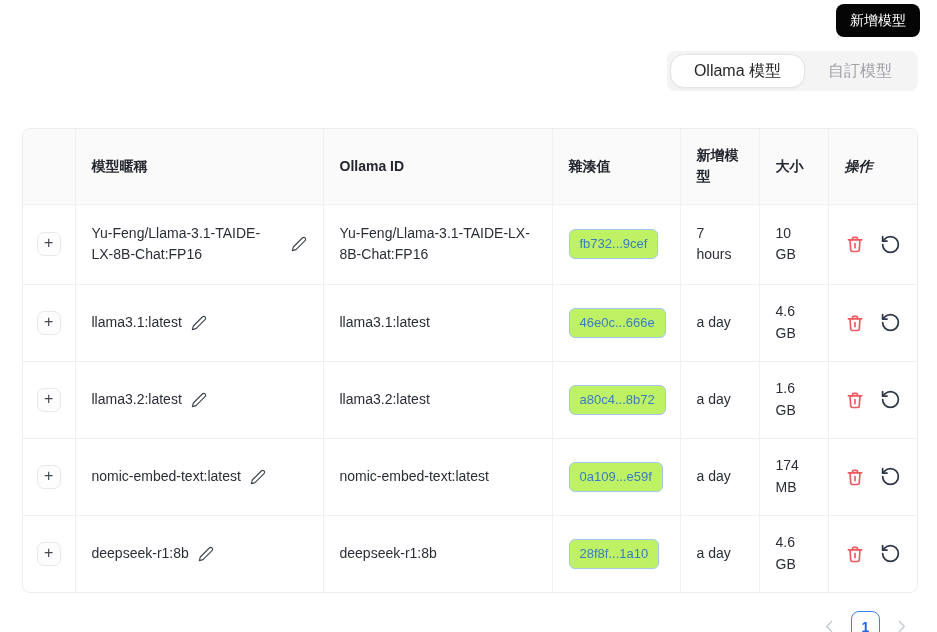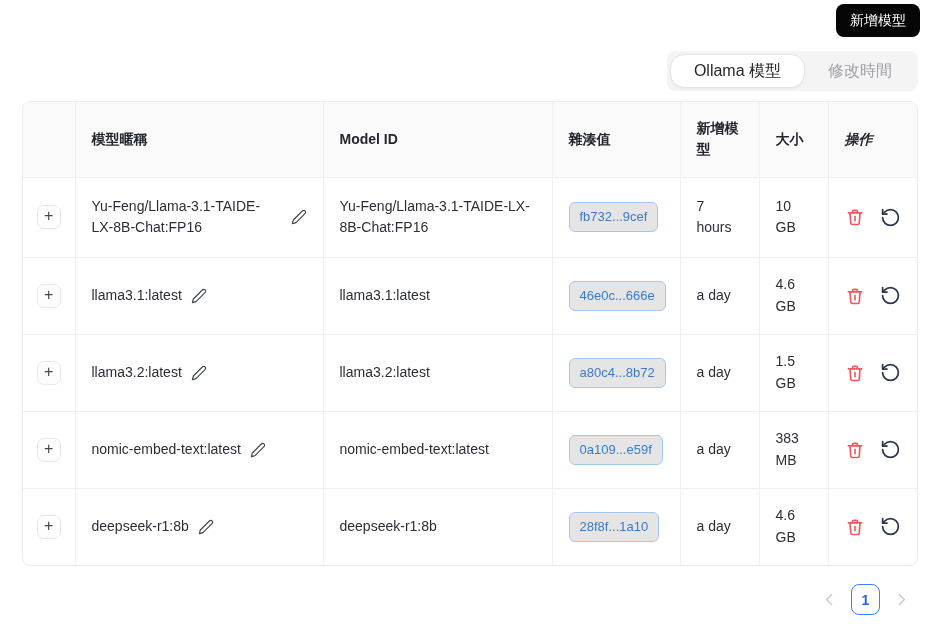--- a/index.html
+++ b/index.html
@@ -30,21 +30,21 @@
     padding: 5px 23px; border-radius: 14px; cursor: pointer; font-family: inherit;
     line-height: 1.4;
   }
   .seg-item.active {
     background: #ffffff; color: #27272a; border: 1px solid #e4e4e7;
     box-shadow: 0 1px 2px rgba(0,0,0,0.04);
   }
 
   
   .table-wrap {
-    margin: 10px 19px 0 22px;
+    margin: 37px 19px 0 22px;
     border: 1px solid #ebedf0; border-radius: 8px; overflow: hidden;
   }
   table { width: 100%; border-collapse: collapse; table-layout: fixed; }
   th, td {
     border-bottom: 1px solid #f0f0f0; border-right: 1px solid #f0f0f0;
     padding: 12px 16px; vertical-align: middle; text-align: left;
     font-size: 14px; line-height: 1.55; overflow-wrap: break-word;
   }
   th:last-child, td:last-child { border-right: none; font-style: italic; }
   tbody tr:last-child td { border-bottom: none; }
@@ -58,21 +58,21 @@
     width: 24px; height: 24px; border: 1px solid #e8e8ea; border-radius: 7px;
     background: #fdfdfd; color: #44484f; font-size: 16px; line-height: 1;
     cursor: pointer; display: inline-flex; align-items: center; justify-content: center;
     font-weight: 300; font-family: inherit; padding-bottom: 2px;
   }
 
   .name-wrap { display: flex; align-items: center; gap: 9px; }
   .edit-ic { display: inline-flex; cursor: pointer; flex: 0 0 auto; }
 
   .badge {
-    display: inline-block; background: #e5e5e5; border: 1px solid #a3c8f0;
+    display: inline-block; background: #bef264; border: 1px solid #a3c8f0;
     color: #3a7bc8; border-radius: 6px; padding: 4px 10px; font-size: 13px;
     white-space: nowrap; cursor: pointer;
   }
 
   .act-wrap { display: flex; align-items: center; gap: 15px; }
   .act { display: inline-flex; cursor: pointer; }
 
   
   .pagination {
     display: flex; justify-content: flex-end; align-items: center;
@@ -113,40 +113,40 @@
   </defs>
 </svg>
 
 <div class="topbar">
   <button class="add-btn">新增模型</button>
 </div>
 
 <div class="tabs-row">
   <div class="seg">
     <button class="seg-item active">Ollama 模型</button>
-    <button class="seg-item">修改時間</button>
+    <button class="seg-item">自訂模型</button>
   </div>
 </div>
 
 <div class="table-wrap">
 <table>
   <colgroup>
     <col style="width:52px">
         <col style="width:248px">
         <col style="width:229px">
     <col style="width:128px">
         <col style="width:79px">
         <col style="width:69px">
         <col style="width:91px">
   </colgroup>
   <thead>
     <tr>
       <th></th>
       <th>模型暱稱</th>
-      <th>Model ID</th>
+      <th>Ollama ID</th>
       <th>雜湊值</th>
       <th>新增模型</th>
       <th>大小</th>
       <th>操作</th>
     </tr>
   </thead>
   <tbody>
 
     <tr class="tall">
       <td class="c-expand"><button class="expand-btn">+</button></td>
@@ -220,21 +220,21 @@
         <span class="edit-ic">
                 <svg width="16" height="16" viewBox="0 0 24 24">
                   <use href="#ic-pencil"></use>
                 </svg>
               </span>
       </div>
           </td>
       <td>llama3.2:latest</td>
       <td><span class="badge">a80c4...8b72</span></td>
       <td>a day</td>
-      <td>1.5 GB</td>
+      <td>1.6 GB</td>
       <td>
             <div class="act-wrap">
         <span class="act">
                 <svg width="20" height="20" viewBox="0 0 24 24">
                   <use href="#ic-trash"></use>
                 </svg>
               </span>
         <span class="act">
                 <svg width="21" height="21" viewBox="0 0 24 24">
                   <use href="#ic-rotate-ccw"></use>
@@ -252,21 +252,21 @@
         <span class="edit-ic">
                 <svg width="16" height="16" viewBox="0 0 24 24">
                   <use href="#ic-pencil"></use>
                 </svg>
               </span>
       </div>
           </td>
       <td>nomic-embed-text:latest</td>
       <td><span class="badge">0a109...e59f</span></td>
       <td>a day</td>
-      <td>383 MB</td>
+      <td>174 MB</td>
       <td>
             <div class="act-wrap">
         <span class="act">
                 <svg width="20" height="20" viewBox="0 0 24 24">
                   <use href="#ic-trash"></use>
                 </svg>
               </span>
         <span class="act">
                 <svg width="21" height="21" viewBox="0 0 24 24">
                   <use href="#ic-rotate-ccw"></use>

